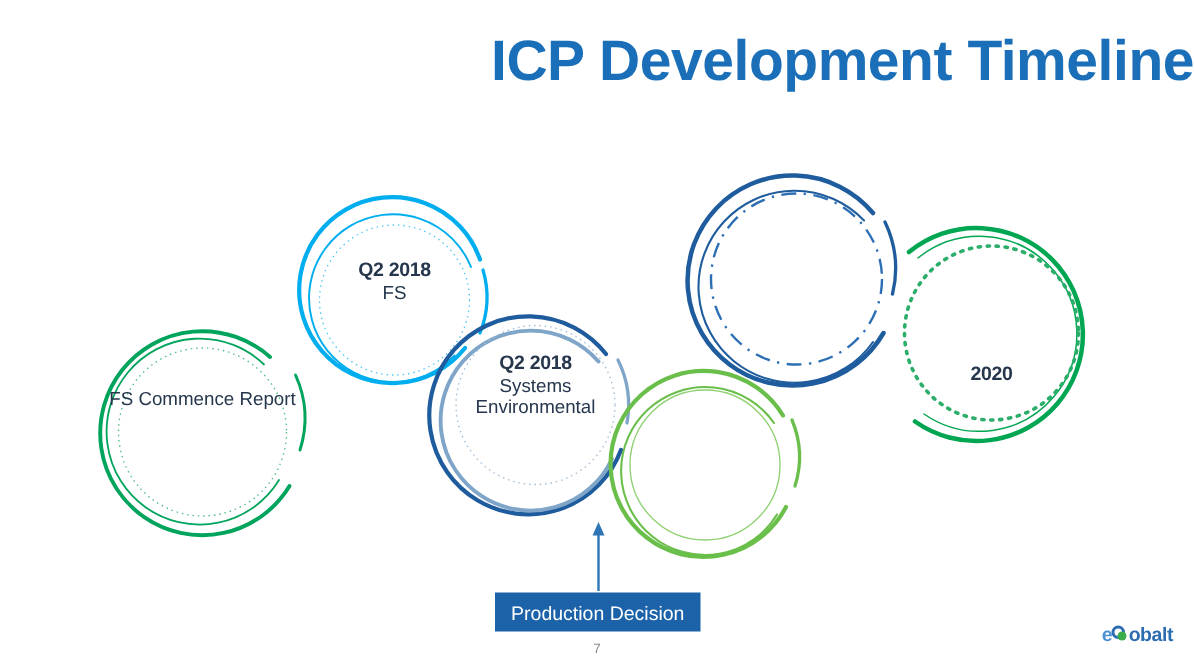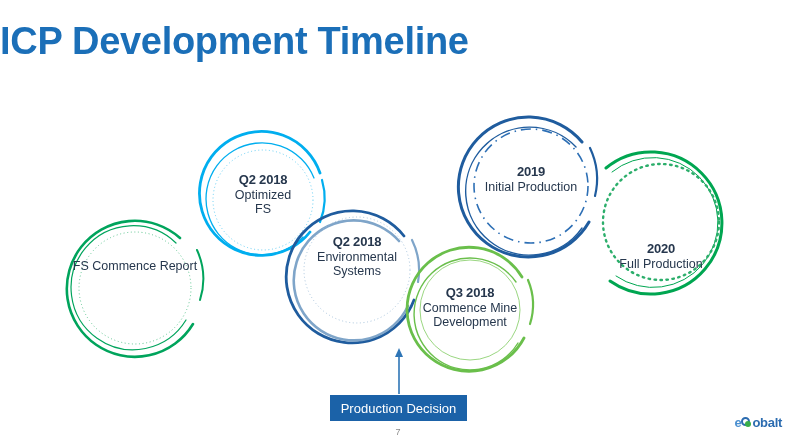--- a/index.html
+++ b/index.html
@@ -3,21 +3,21 @@
 <meta charset="utf-8">
 <style>
   html,body{margin:0;padding:0;}
   body{
     width:796px;height:445px;background:#ffffff;
     font-family:"Liberation Sans", sans-serif;
     position:relative;overflow:hidden;
   }
   #slide{position:absolute;left:0;top:0;width:796px;height:445px;}
   #title{
-    position:absolute;left:0;top:20px;width:796px;text-align:left;
+    position:absolute;left:0;top:20px;width:796px;text-align:right;
     font-size:38px;font-weight:bold;color:#1B6FB8;letter-spacing:-0.3px;
   }
   #graphic{position:absolute;left:0;top:0;width:796px;height:445px;}
   .nodelabel{position:absolute;text-align:center;color:#26374D;line-height:1.12;}
   .nodelabel .yr{font-weight:bold;font-size:13px;display:block;letter-spacing:-0.2px;}
   .nodelabel .desc{font-size:12.5px;display:block;}
   #decision-box{
     position:absolute;left:330px;top:395px;width:137px;height:26px;
     background:#1B62A8;color:#ffffff;font-size:13px;
     display:flex;align-items:center;justify-content:center;
@@ -101,44 +101,33 @@
       <path d="M 399 348 L 395 357 L 403 357 Z" fill="#2E75B6"></path>
     </g>
   </svg>
 
   <div class="nodelabel" style="left:55px;top:259px;width:160px;">
     <span class="desc">FS Commence Report</span>
   </div>
 
   <div class="nodelabel" style="left:203px;top:173px;width:120px;">
     <span class="yr">Q2 2018</span>
-    <span class="desc">Optimized</span>
     <span class="desc">FS</span>
   </div>
 
   <div class="nodelabel" style="left:295px;top:235px;width:124px;">
     <span class="yr">Q2 2018</span>
+    <span class="desc">Systems</span>
     <span class="desc">Environmental</span>
-    <span class="desc">Systems</span>
   </div>
 
-  <div class="nodelabel" style="left:402px;top:286px;width:136px;">
-    <span class="yr">Q3 2018</span>
-    <span class="desc">Commence Mine</span>
-    <span class="desc">Development</span>
-  </div>
 
-  <div class="nodelabel" style="left:466px;top:165px;width:130px;">
-    <span class="yr">2019</span>
-    <span class="desc">Initial Production</span>
-  </div>
 
   <div class="nodelabel" style="left:595px;top:206px;width:132px;margin-top:36px;">
     <span class="yr">2020</span>
-    <span class="desc">Full Production</span>
   </div>
 
   <div id="decision-box">
     <span>Production Decision</span>
   </div>
 
   <div id="pagenum">7</div>
 
   <div id="logo">
     <span class="lg-e">e</span>

